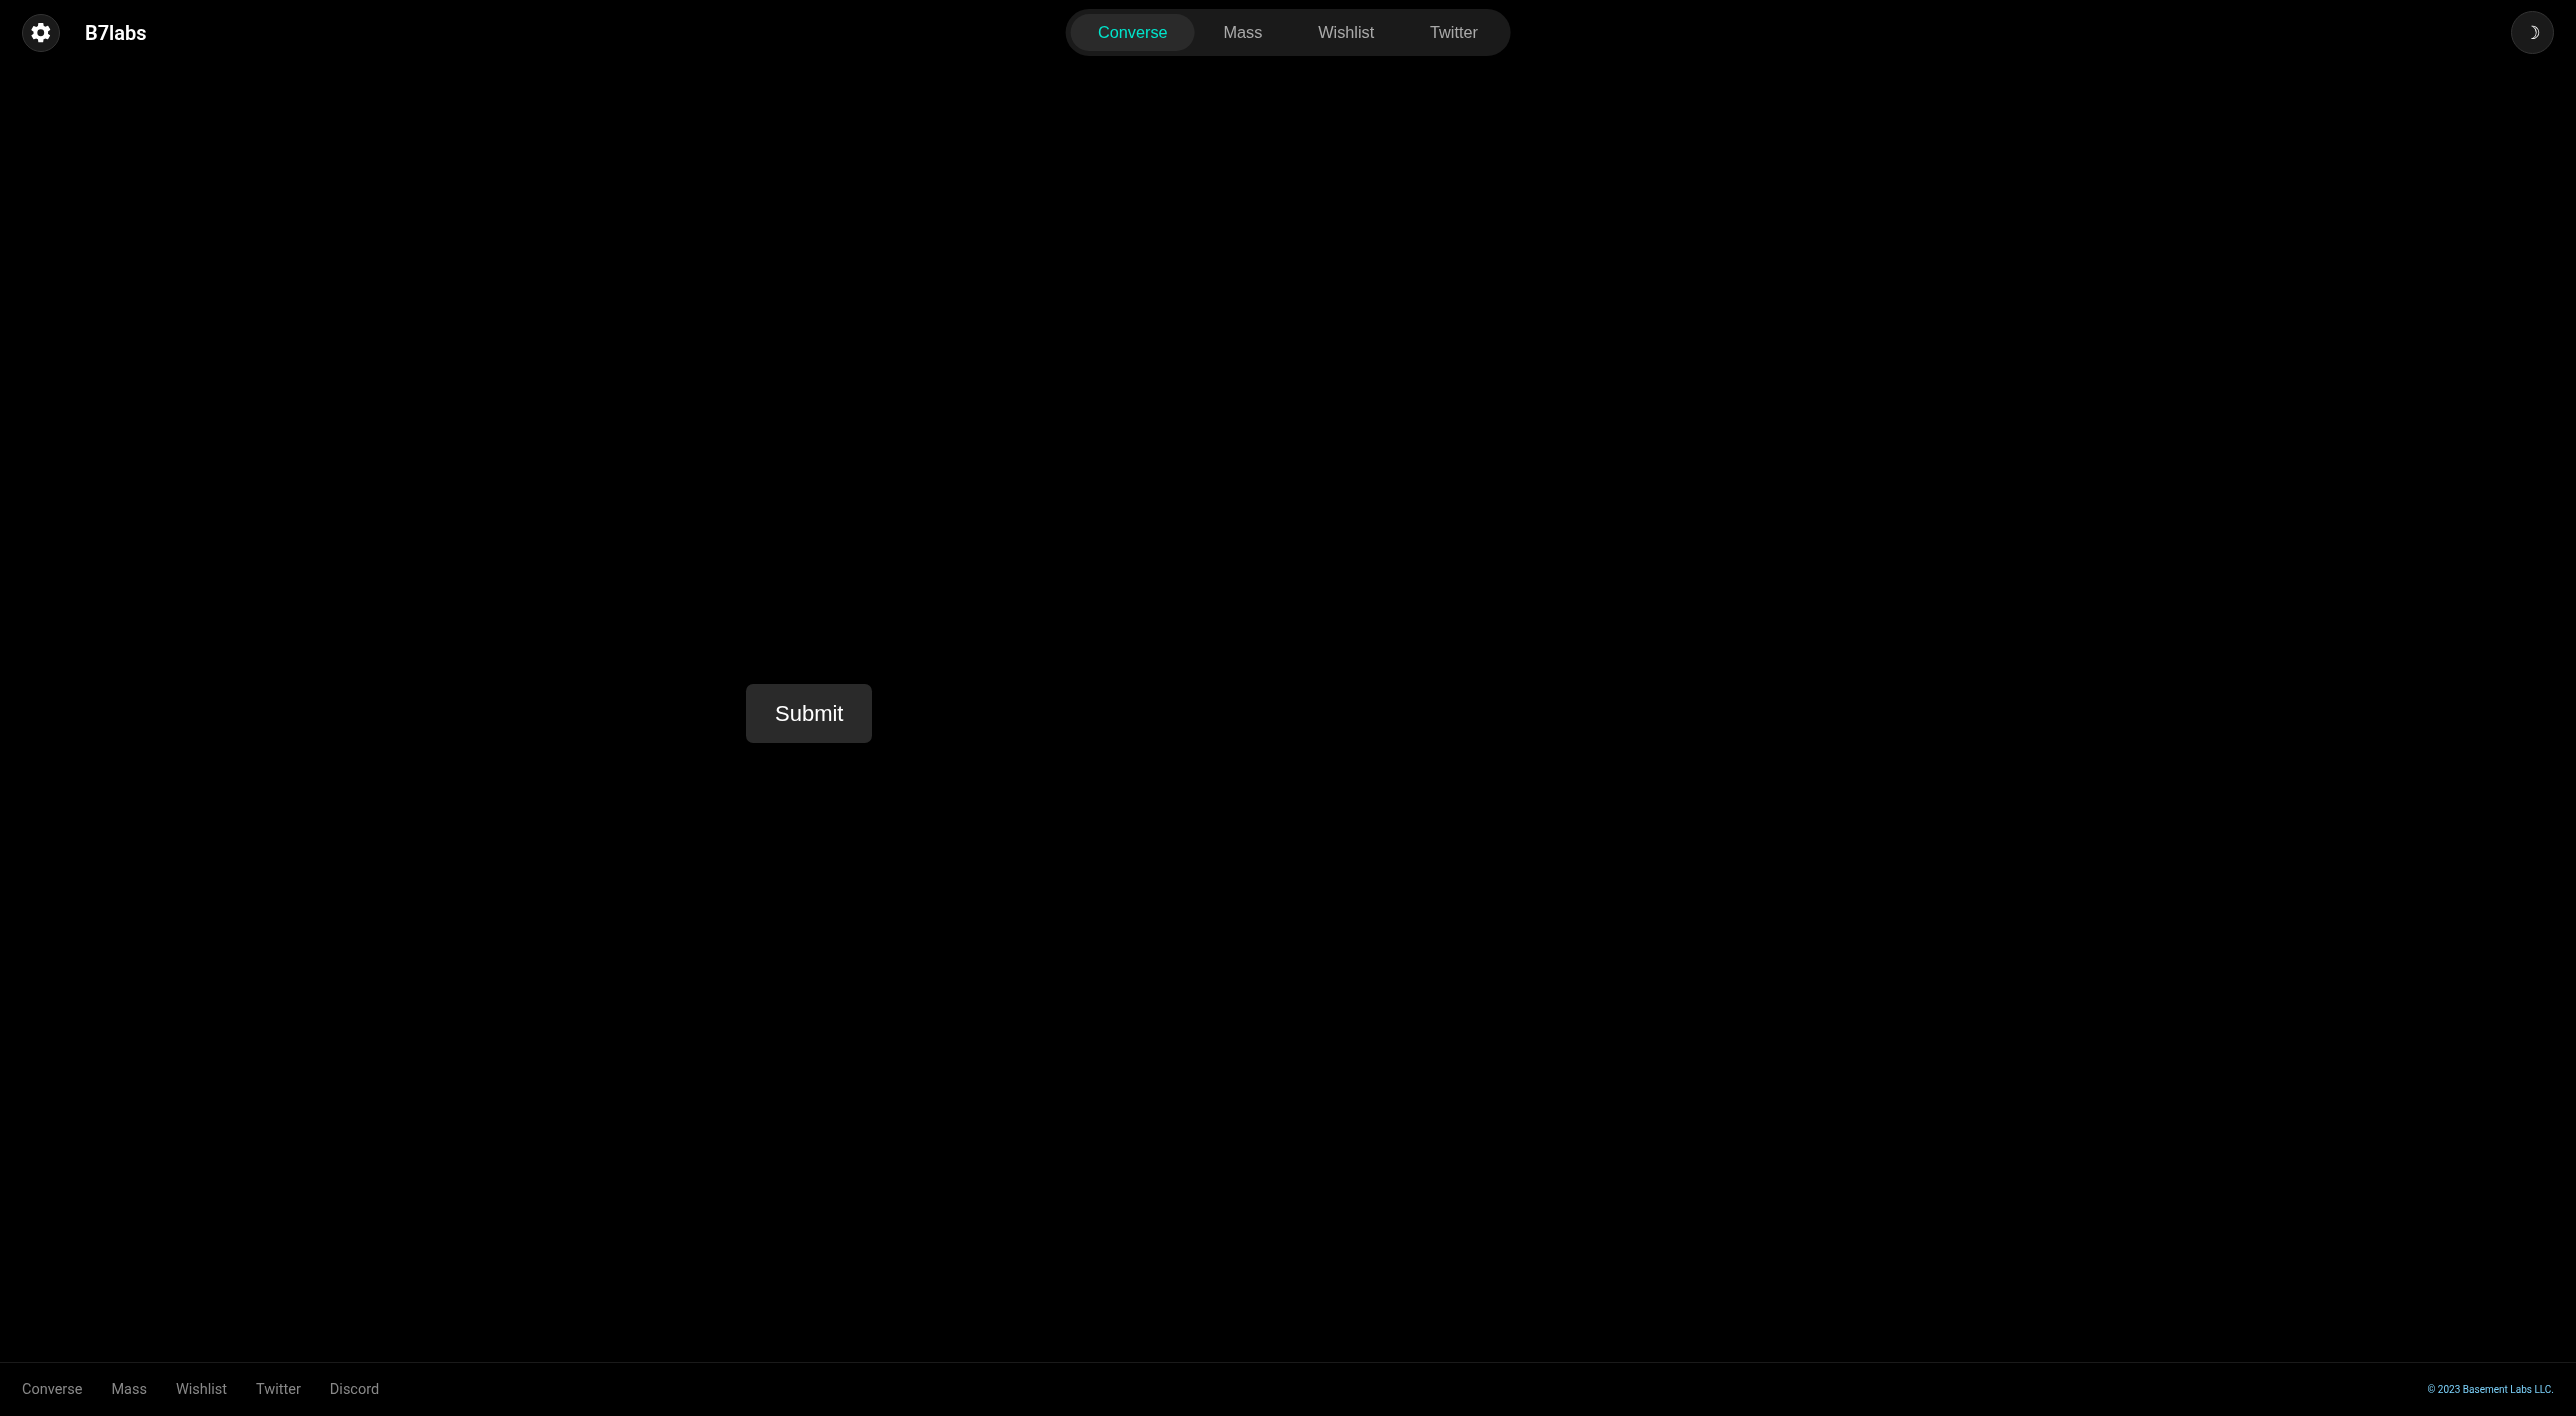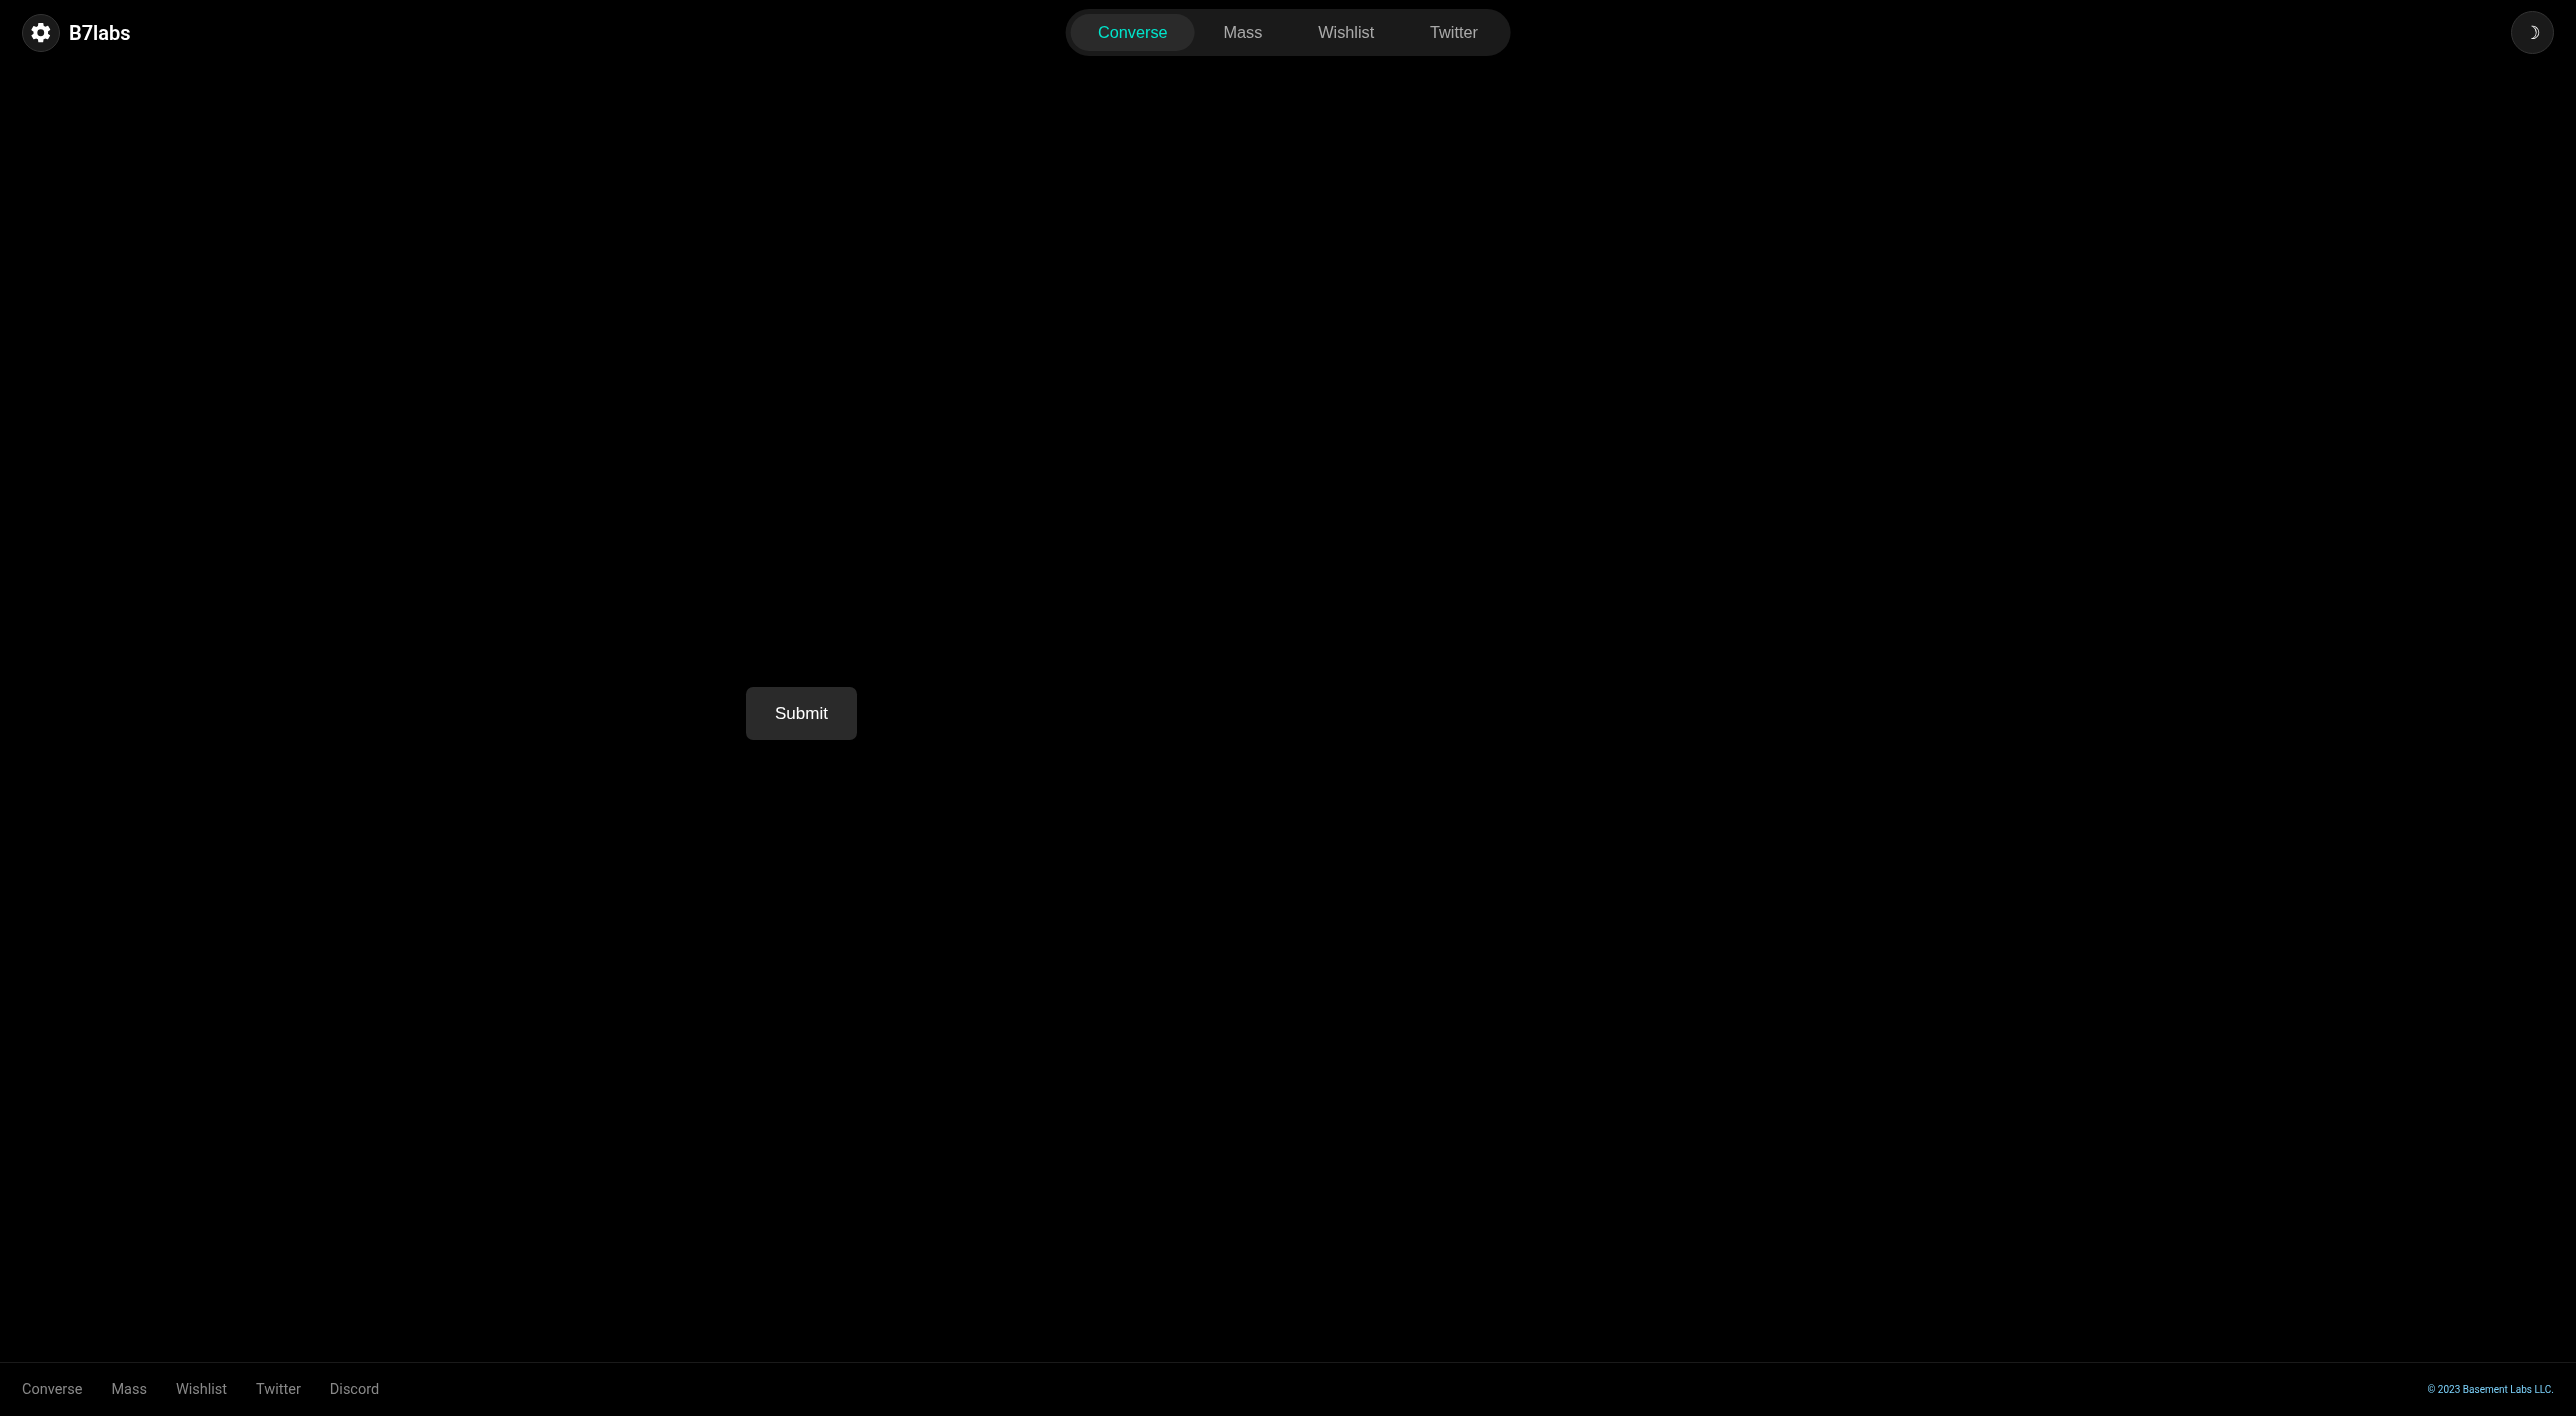--- a/index.html
+++ b/index.html
@@ -22,21 +22,21 @@
       display: flex;
       align-items: center;
       justify-content: space-between;
       padding: 11px 22px;
       position: relative;
     }
 
     .logo-area {
       display: flex;
       align-items: center;
-      gap: 9px;
+      gap: 25px;
       text-decoration: none;
       color: #ffffff;
     }
 
     .logo-icon {
       width: 38px;
       height: 38px;
       background-color: #1a1a1a;
       border-radius: 50%;
       display: flex;
@@ -134,21 +134,21 @@
     .url-input::placeholder {
       color: #555555;
     }
 
     .submit-btn {
       background-color: #2a2a2a;
       color: #ffffff;
       border: none;
       border-radius: 7.2px;
       padding: 16.3px 29px;
-      font-size: 17px;
+      font-size: 22px;
       font-weight: 500;
       cursor: pointer;
       white-space: nowrap;
       transition: background-color 0.2s;
     }
 
     
     .footer {
       display: flex;
       align-items: center;

